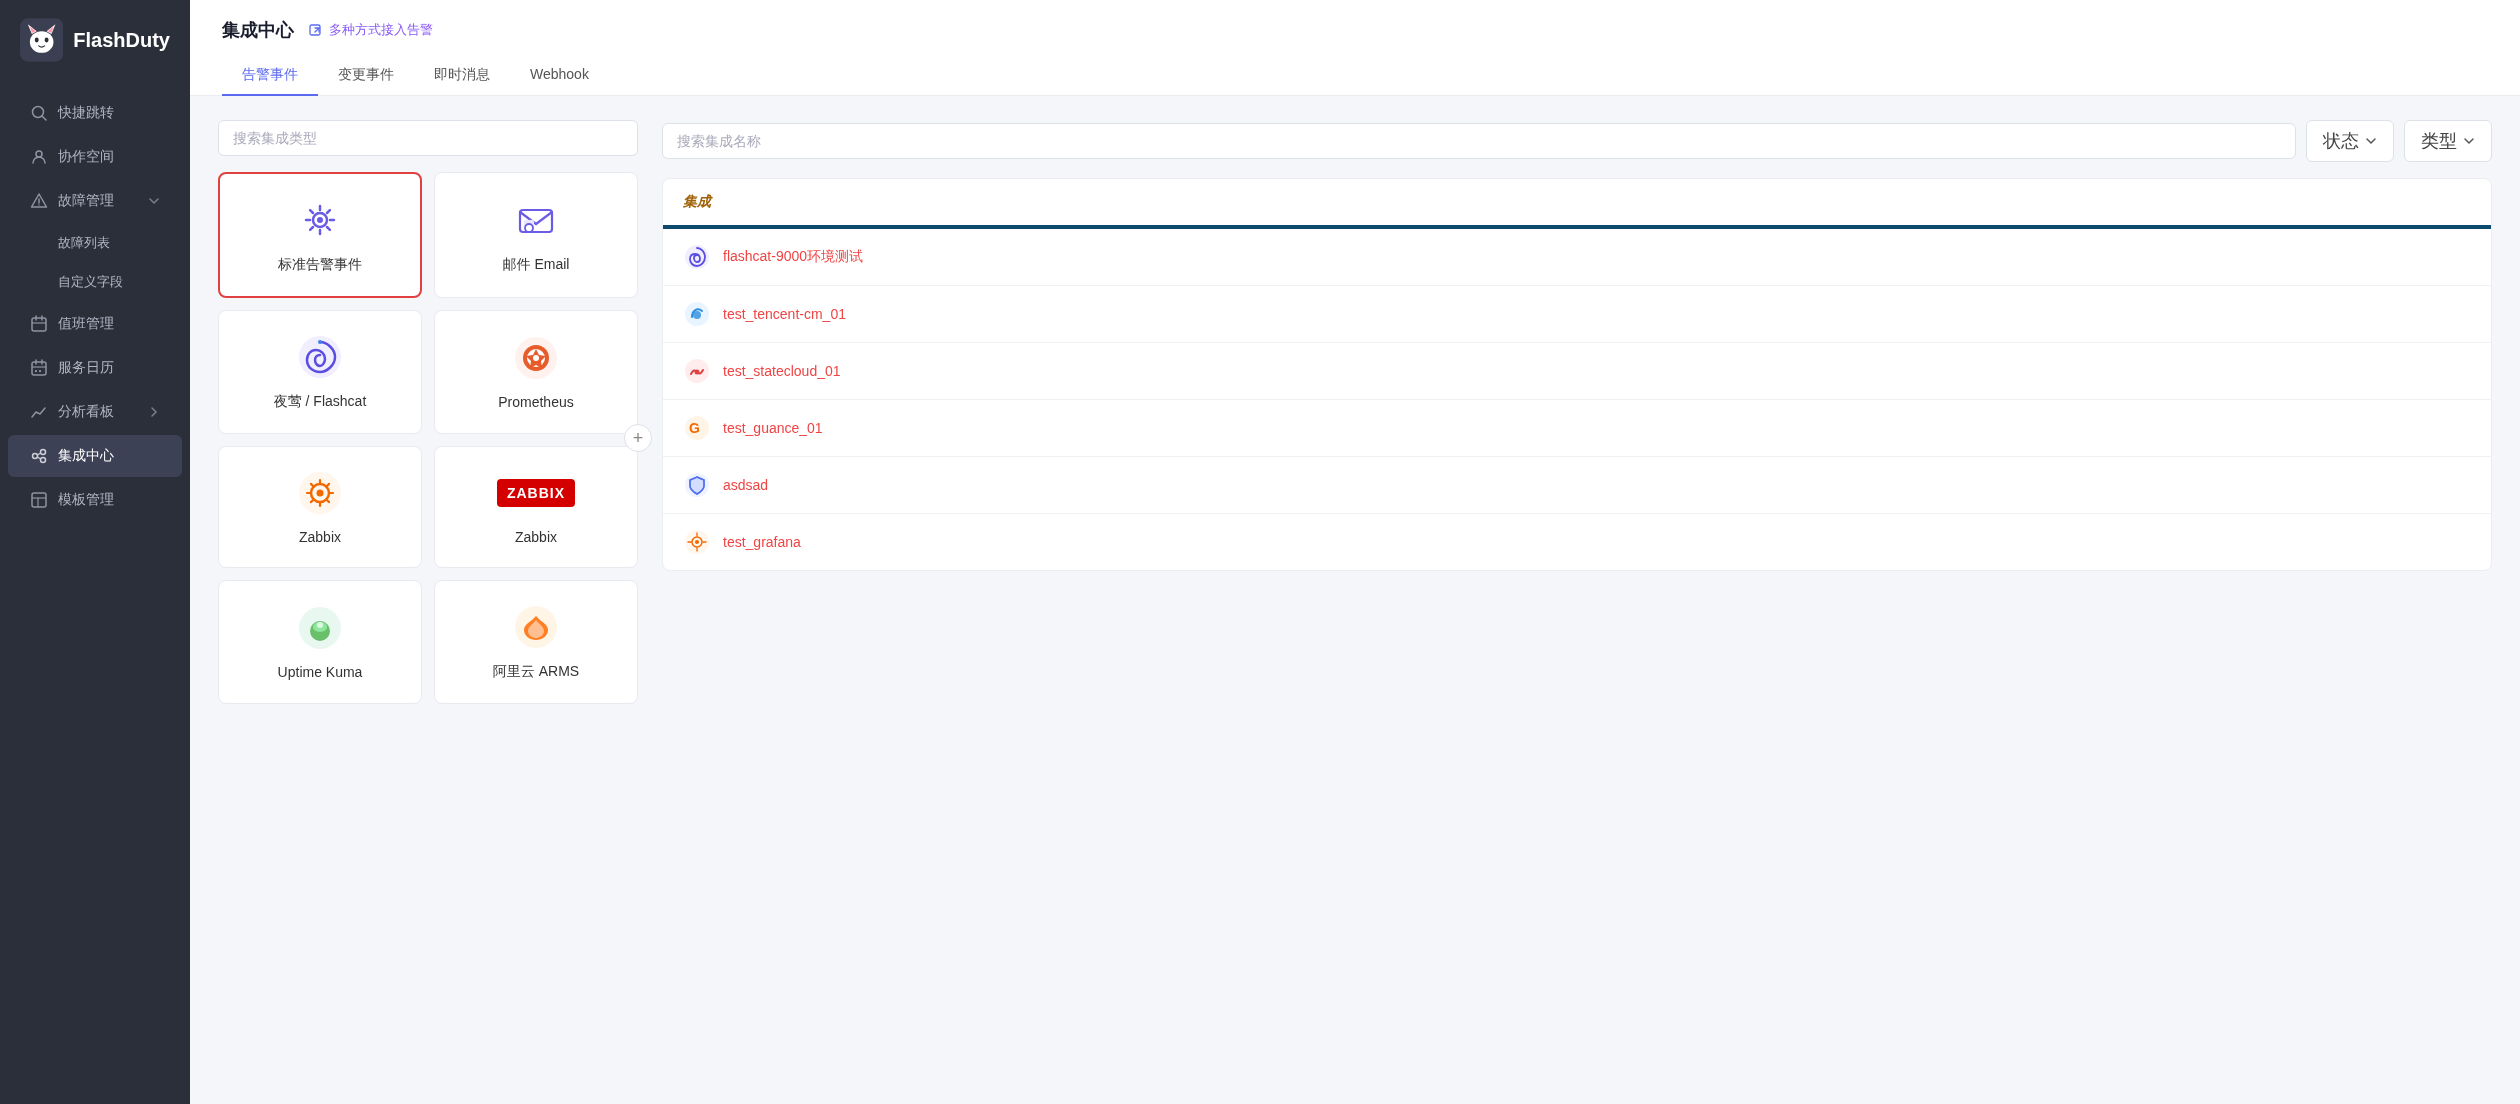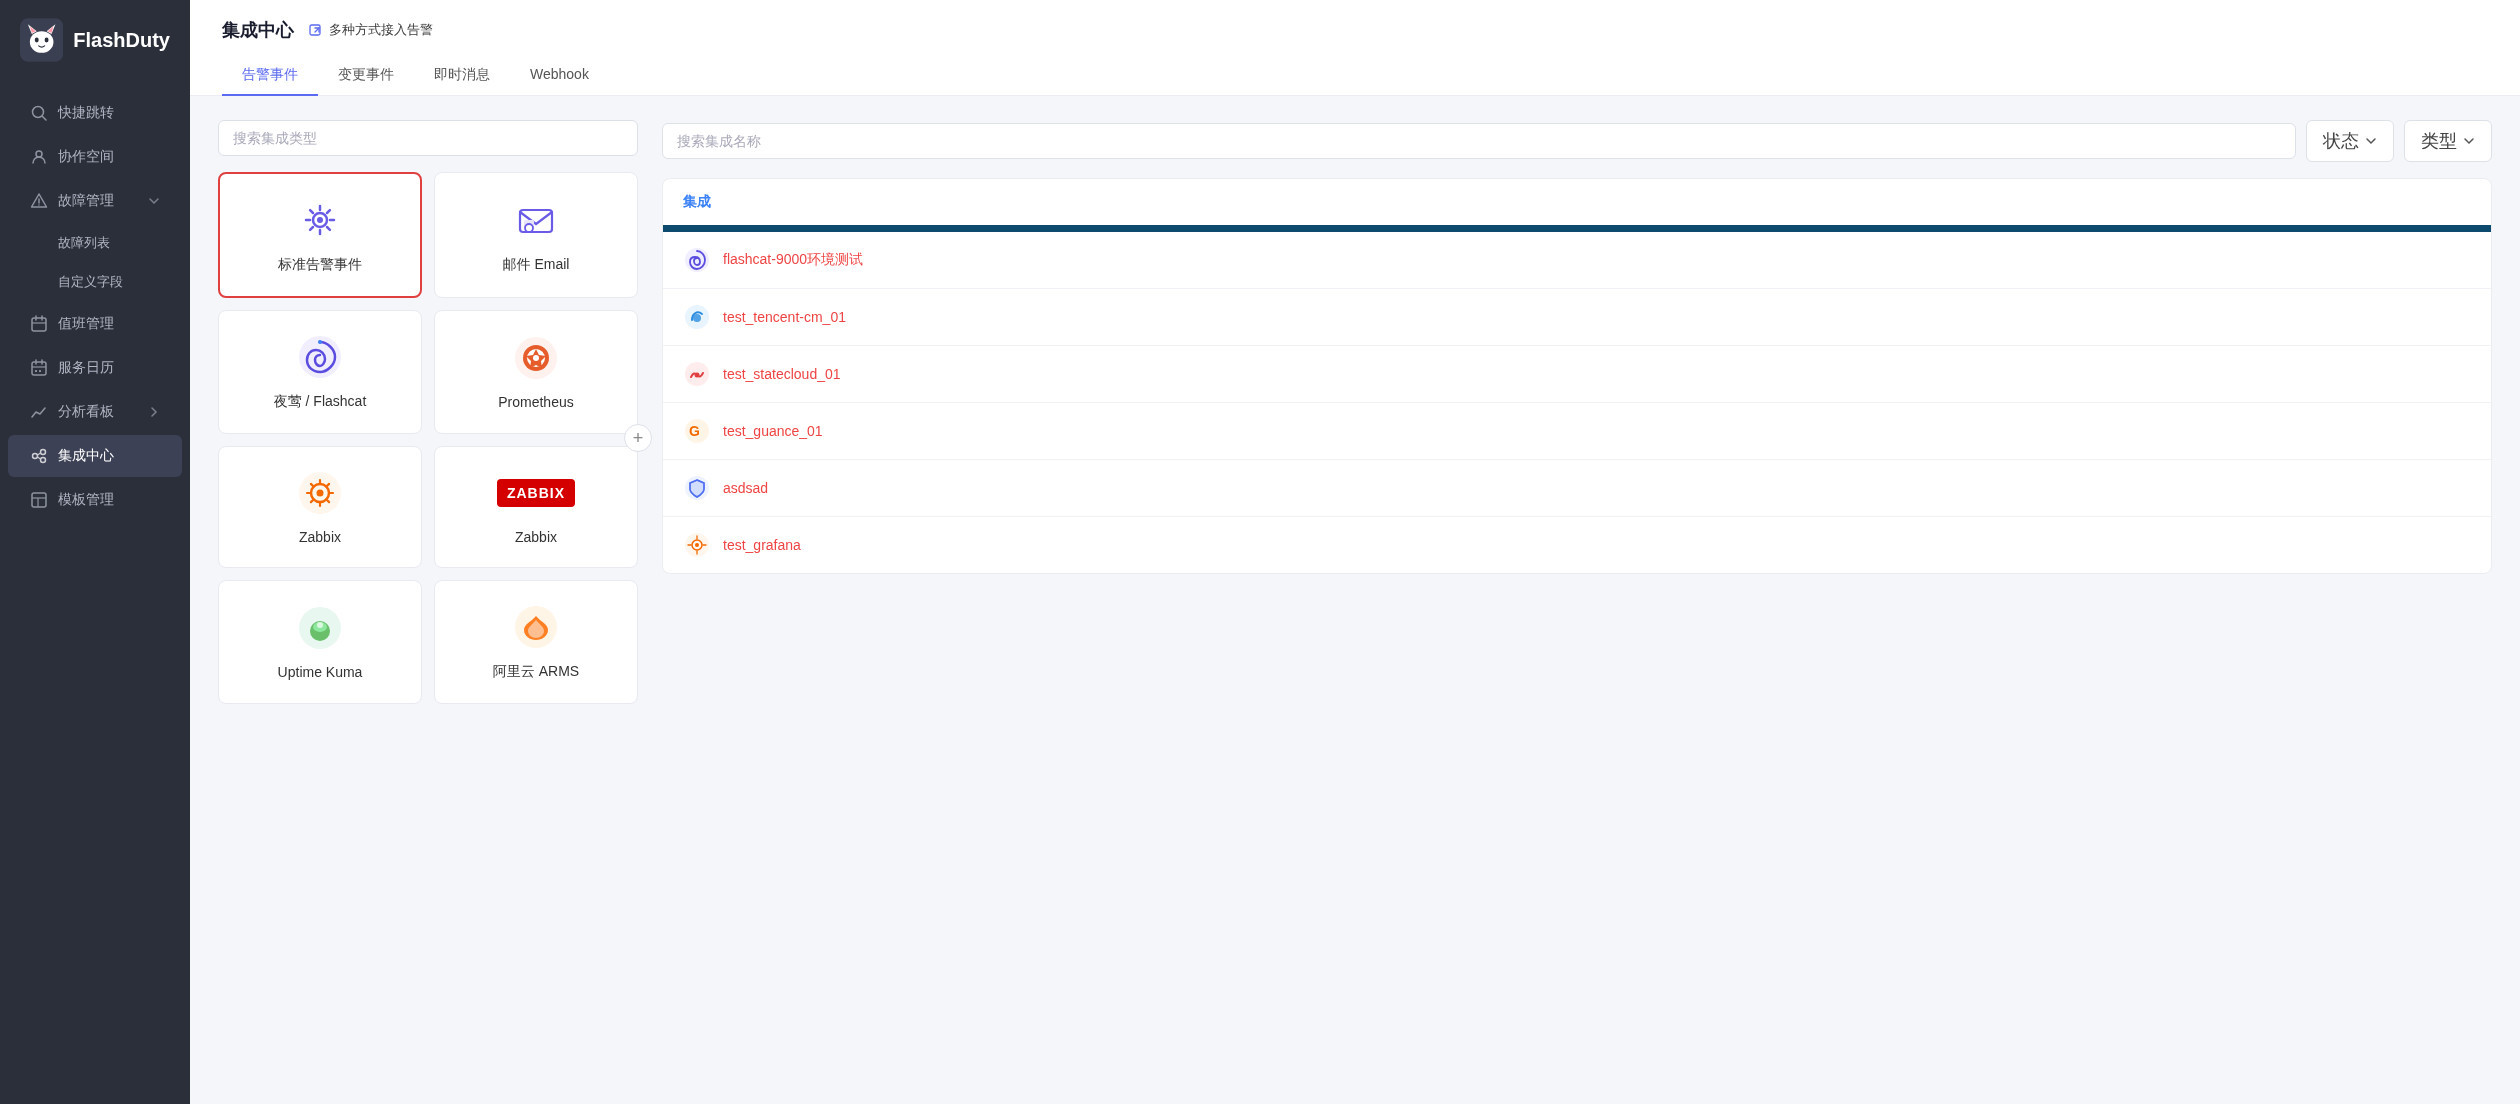--- a/index.html
+++ b/index.html
@@ -83,21 +83,21 @@
     }
     .page-title {
       font-size: 18px;
       font-weight: 600;
       color: #1a1d2e;
     }
     .page-title-link {
       display: flex;
       align-items: center;
       gap: 5px;
-      color: #404040;
+      color: #8b5cf6;
       font-size: 13px;
       cursor: pointer;
     }
     .tabs {
       display: flex;
       gap: 0;
     }
     .tab {
       padding: 10px 20px;
       font-size: 14px;
@@ -233,22 +233,23 @@
     .list-section {
       background: #fff;
       border-radius: 8px;
       border: 1px solid #ebedf0;
       overflow: hidden;
     }
     .list-header {
       padding: 14px 20px;
       font-size: 14px;
       font-weight: 600;
-      color: #3b82f6;
-      border-bottom: 7px solid #0c4a6e;
+      color: #a16207;
+      border-bottom: 4px solid #0c4a6e;
+      font-style: italic;
     }
     .list-item {
       display: flex;
       align-items: center;
       gap: 12px;
       padding: 14px 20px;
       border-bottom: 1px solid #f0f1f5;
       font-size: 14px;
       color: #ef4444;
       cursor: pointer;

